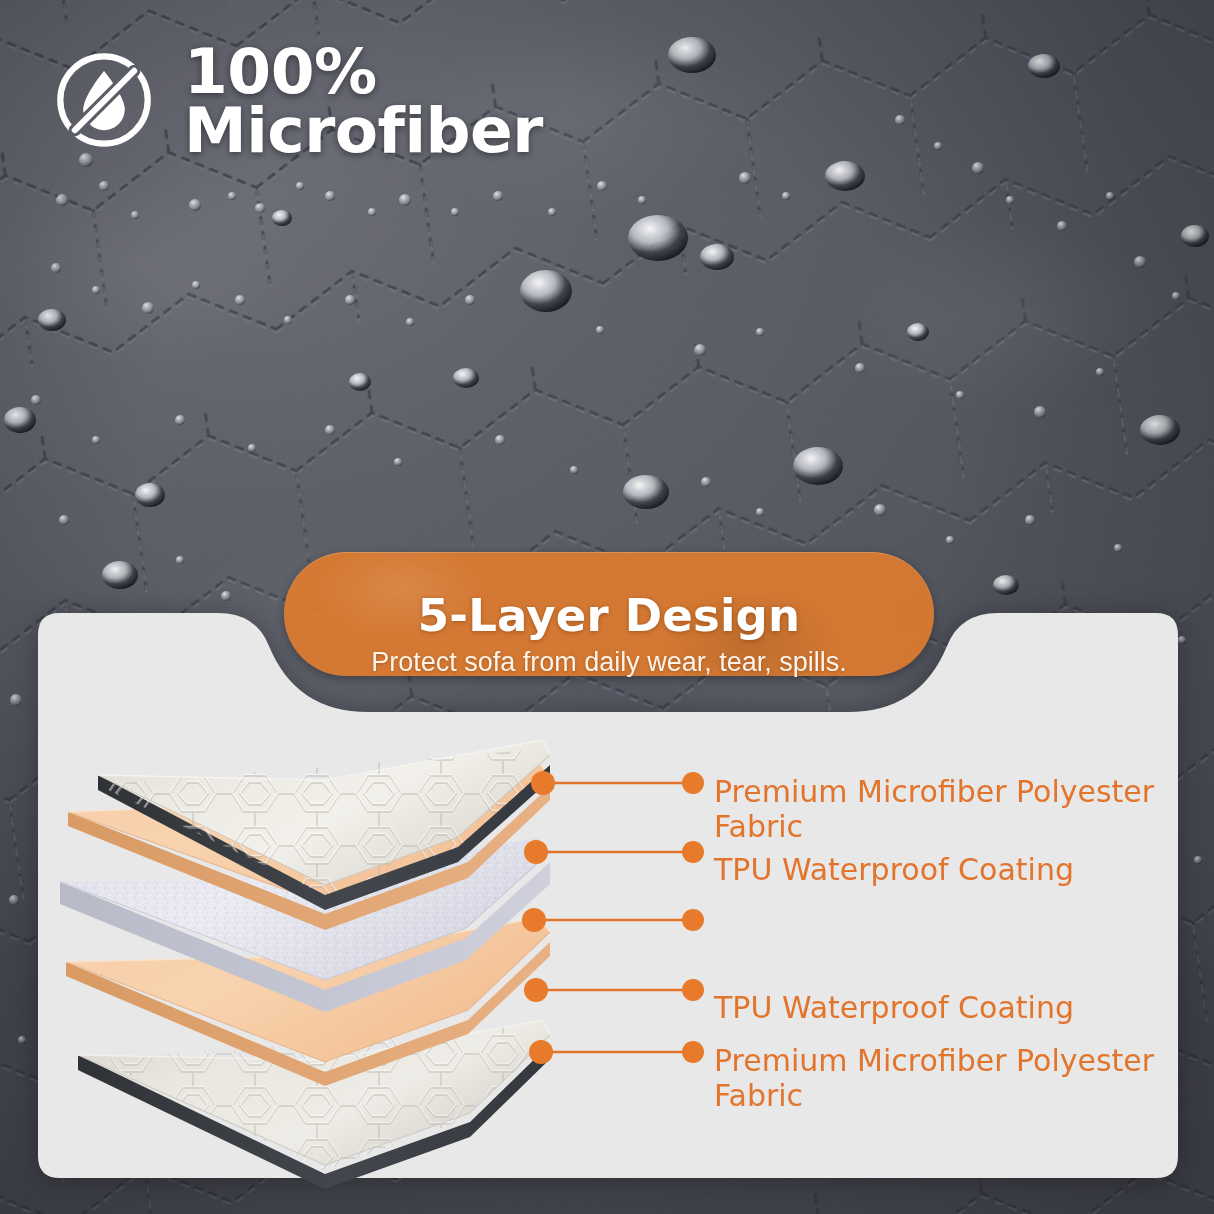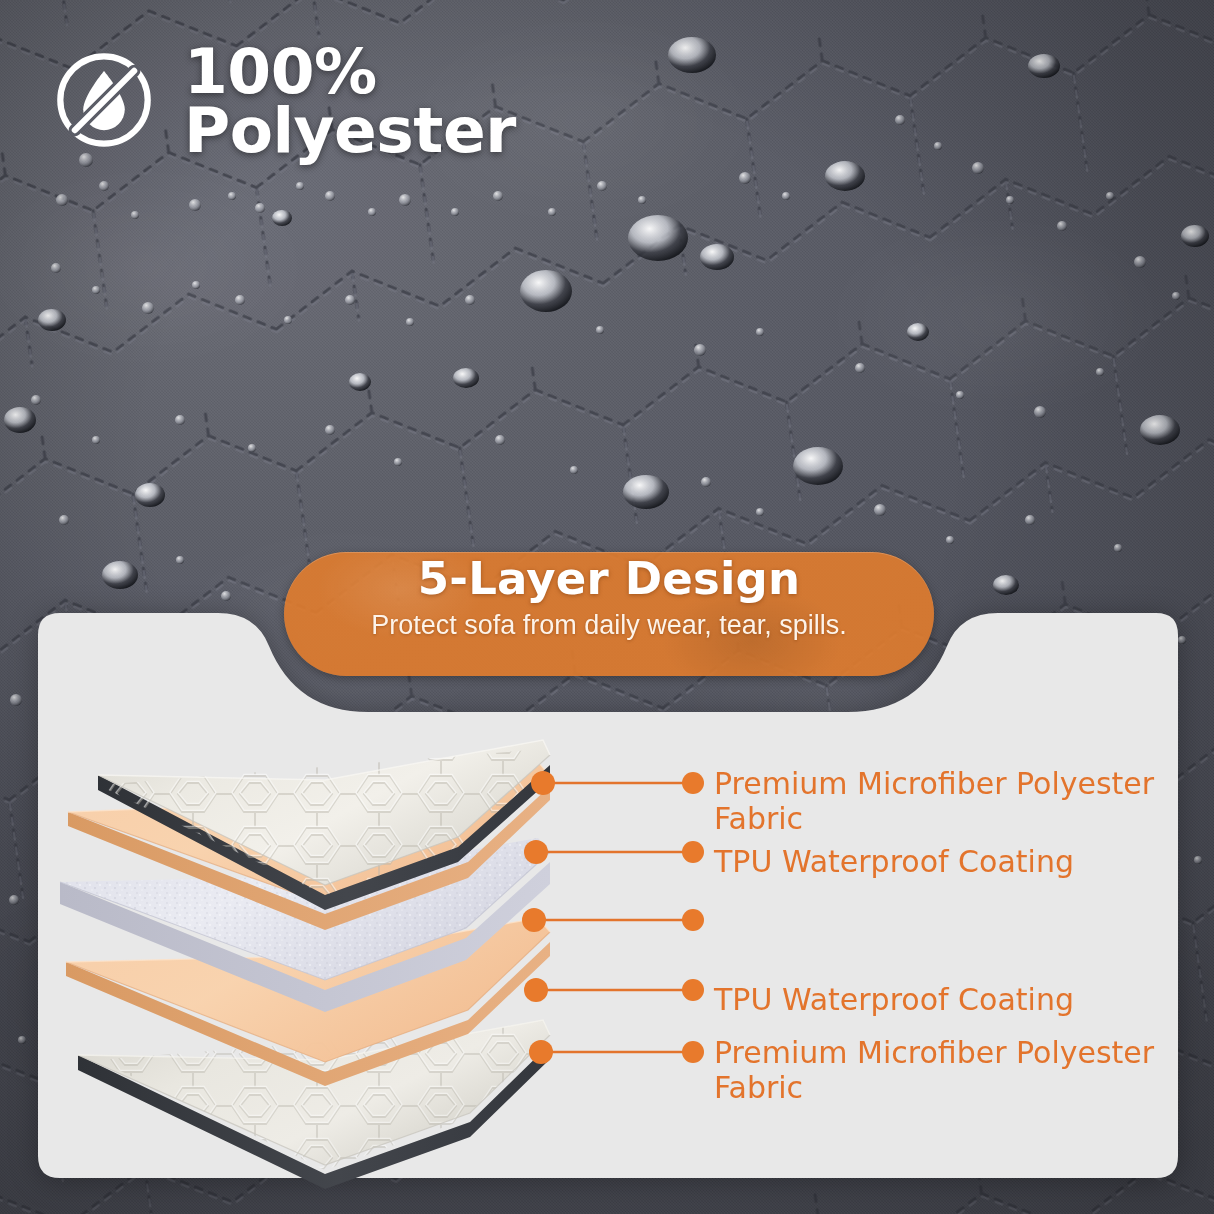--- a/index.html
+++ b/index.html
@@ -80,21 +80,21 @@
   
   #badge{
     position:absolute; left:284px; top:552px; width:650px; height:124px;
     z-index:7;
     border-radius:62px;
     background:rgba(225,124,45,.90);
     background-image:
        radial-gradient(ellipse 120px 70px at 18% 30%, rgba(255,255,255,.10), transparent 70%),
        radial-gradient(ellipse 130px 80px at 72% 72%, rgba(0,0,0,.10), transparent 70%);
     box-shadow:0 3px 10px rgba(0,0,0,.30), inset 0 1px 0 rgba(255,255,255,.18);
-    display:flex; flex-direction:column; align-items:center; justify-content:flex-start;
+    display:flex; flex-direction:column; align-items:center; justify-content:flex-end;
     padding-top:4px;
   }
   #badge-title{
     color:#fff;
     font-family:"DejaVu Sans","Liberation Sans",sans-serif;
     font-weight:700; font-size:45px; line-height:1;
     letter-spacing:.2px;
     text-shadow:0 1px 4px rgba(120,55,10,.55);
   }
   #badge-sub{
@@ -107,21 +107,21 @@
 
   
   #diagram{
     position:absolute; left:38px; top:612px; width:1140px; height:566px;
     z-index:5;
   }
   #diagram svg{ width:100%; height:100%; display:block; overflow:visible; }
 
   
   #callouts{
-    position:absolute; left:0; top:8px; width:1214px; height:949px; z-index:8;
+    position:absolute; left:0; top:16px; width:1214px; height:949px; z-index:8;
     pointer-events:none;
   }
   .callout{
     position:absolute; left:714px;
     color:#e3742c;
     font-family:"DejaVu Sans","Liberation Sans",sans-serif;
     font-weight:400; font-size:30px; line-height:1.17;
     width:470px;
     pointer-events:auto;
   }
@@ -270,21 +270,21 @@
 
 <div id="headline">
   <svg id="wp-icon" viewBox="0 0 100 100">
     <circle cx="50" cy="50" r="42" fill="none" stroke="#ffffff" stroke-width="6"></circle>
     <path d="M50 22 C50 22 30 46 30 59 a20 20 0 0 0 40 0 C70 46 50 22 50 22 Z" fill="#ffffff"></path>
     <line x1="22" y1="79" x2="79" y2="22" stroke="#5b5d67" stroke-width="12" stroke-linecap="round"></line>
     <line x1="22" y1="79" x2="79" y2="22" stroke="#ffffff" stroke-width="6" stroke-linecap="round"></line>
   </svg>
   <div id="wp-text">
     <span class="l1">100%</span>
-    <span class="l2">Polyester</span>
+    <span class="l2">Microfiber</span>
   </div>
 </div>
 
 <div id="panel">
   <svg viewBox="0 0 1140 566" preserveAspectRatio="none">
     <path fill="#e8e8e8" d="
       M 22 1
       L 180 1
       Q 218 1 231 34
       Q 258 100 330 100

